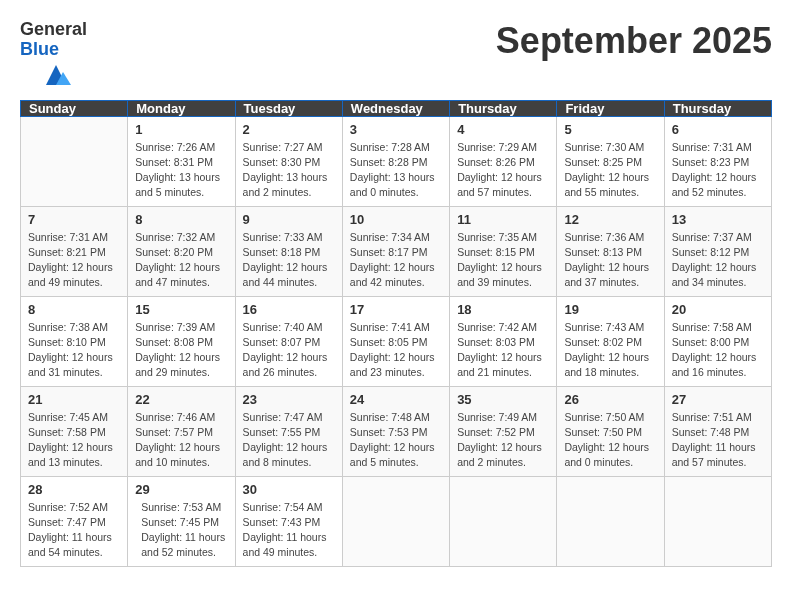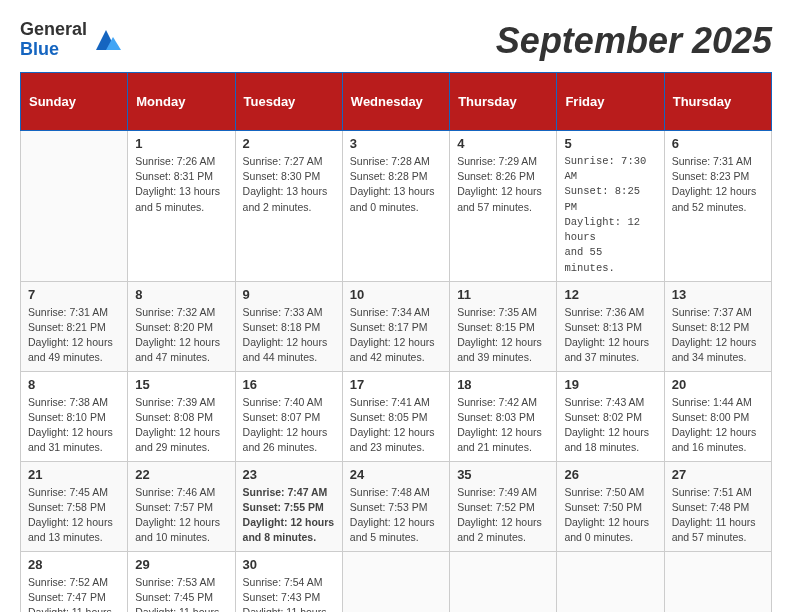--- a/index.html
+++ b/index.html
@@ -12,20 +12,21 @@
     }
     .header {
       display: flex;
       justify-content: space-between;
       align-items: flex-start;
       margin-bottom: 10px;
     }
     .logo {
       display: flex;
       align-items: center;
+      flex-direction: column;
     }
     .logo-text {
       display: flex;
       flex-direction: column;
       line-height: 1.1;
     }
     .logo-general {
       font-size: 18px;
       font-weight: bold;
       color: #333;
@@ -35,41 +36,40 @@
       font-weight: bold;
       color: #1565c0;
     }
     .logo-icon {
       width: 30px;
       height: 30px;
       margin-left: 4px;
     }
     .title-block {
       text-align: left;
-      font-style: italic;
     }
     .month-title {
       font-size: 36px;
       font-weight: bold;
       color: #333;
     }
     .location {
       font-size: 16px;
       color: #555;
     }
     .calendar {
       width: 100%;
       border-collapse: collapse;
       border: 1px solid #ccc;
     }
     .calendar th {
-      background-color: #b91c1c;
+      background-color: #404040;
       color: #fff;
       text-align: left;
-      padding: 21px 8px;
+      padding: 0 8px;
       font-size: 13px;
       border: 1px solid #1565c0;
     }
     .calendar td {
       vertical-align: top;
       padding: 5px 7px;
       border: 1px solid #ccc;
       font-size: 11px;
       color: #333;
       width: calc(100% / 7);
@@ -151,21 +151,21 @@
         </td>
         <td>
           <span class="day-number">4</span>
           <div class="day-info" style="white-space: pre-line;">Sunrise: 7:29 AM
 Sunset: 8:26 PM
 Daylight: 12 hours
 and 57 minutes.</div>
         </td>
         <td>
           <span class="day-number">5</span>
-          <div class="day-info" style="white-space: pre-line; font-family: Liberation Mono, monospace;">Sunrise: 7:30 AM
+          <div class="day-info" style="white-space: pre-line;">Sunrise: 7:30 AM
 Sunset: 8:25 PM
 Daylight: 12 hours
 and 55 minutes.</div>
         </td>
         <td>
           <span class="day-number">6</span>
           <div class="day-info" style="white-space: pre-line;">Sunrise: 7:31 AM
 Sunset: 8:23 PM
 Daylight: 12 hours
 and 52 minutes.</div>
@@ -260,21 +260,21 @@
         </td>
         <td>
           <span class="day-number">19</span>
           <div class="day-info" style="white-space: pre-line;">Sunrise: 7:43 AM
 Sunset: 8:02 PM
 Daylight: 12 hours
 and 18 minutes.</div>
         </td>
         <td>
           <span class="day-number">20</span>
-          <div class="day-info" style="white-space: pre-line;">Sunrise: 1:44 AM
+          <div class="day-info" style="white-space: pre-line;">Sunrise: 7:58 AM
 Sunset: 8:00 PM
 Daylight: 12 hours
 and 16 minutes.</div>
         </td>
       </tr>
       <tr class="row-stripe">
         <td>
           <span class="day-number">21</span>
           <div class="day-info" style="white-space: pre-line;">Sunrise: 7:45 AM
 Sunset: 7:58 PM
@@ -283,21 +283,21 @@
         </td>
         <td>
           <span class="day-number">22</span>
           <div class="day-info" style="white-space: pre-line;">Sunrise: 7:46 AM
 Sunset: 7:57 PM
 Daylight: 12 hours
 and 10 minutes.</div>
         </td>
         <td>
           <span class="day-number">23</span>
-          <div class="day-info" style="white-space: pre-line; font-weight: bold;">Sunrise: 7:47 AM
+          <div class="day-info" style="white-space: pre-line;">Sunrise: 7:47 AM
 Sunset: 7:55 PM
 Daylight: 12 hours
 and 8 minutes.</div>
         </td>
         <td>
           <span class="day-number">24</span>
           <div class="day-info" style="white-space: pre-line;">Sunrise: 7:48 AM
 Sunset: 7:53 PM
 Daylight: 12 hours
 and 5 minutes.</div>
@@ -327,21 +327,21 @@
       <tr>
         <td>
           <span class="day-number">28</span>
           <div class="day-info" style="white-space: pre-line;">Sunrise: 7:52 AM
 Sunset: 7:47 PM
 Daylight: 11 hours
 and 54 minutes.</div>
         </td>
         <td>
           <span class="day-number">29</span>
-          <div class="day-info" style="white-space: pre-line;">Sunrise: 7:53 AM
+          <div class="day-info" style="white-space: pre-line; margin-left: 6px;">Sunrise: 7:53 AM
 Sunset: 7:45 PM
 Daylight: 11 hours
 and 52 minutes.</div>
         </td>
         <td>
           <span class="day-number">30</span>
           <div class="day-info" style="white-space: pre-line;">Sunrise: 7:54 AM
 Sunset: 7:43 PM
 Daylight: 11 hours
 and 49 minutes.</div>

